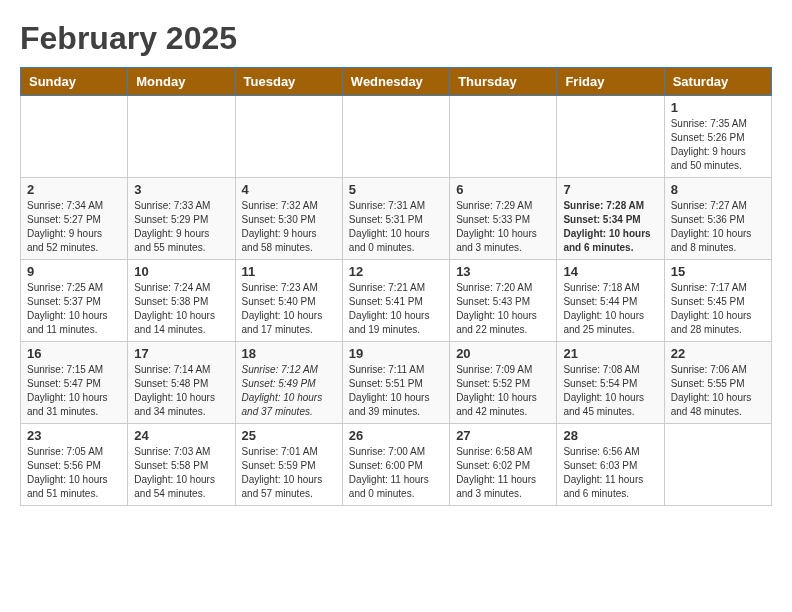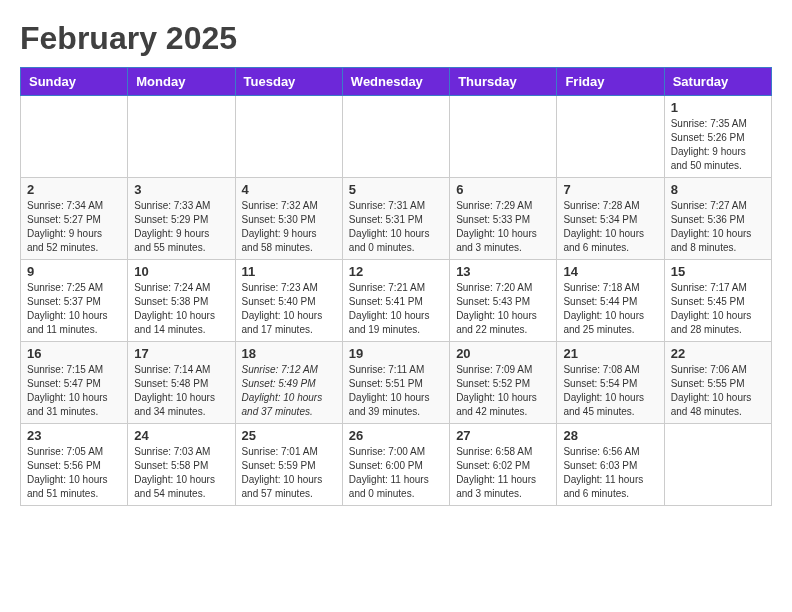--- a/index.html
+++ b/index.html
@@ -45,21 +45,21 @@
     .subtitle {
       font-size: 16px;
       color: #555;
     }
     .calendar {
       width: 100%;
       border-collapse: collapse;
       border: 1px solid #ccc;
     }
     .calendar th {
-      background-color: #6d28d9;
+      background-color: #a16207;
       color: #fff;
       font-size: 13px;
       font-weight: bold;
       padding: 6px 8px;
       text-align: left;
       border: 1px solid #3a7bc8;
     }
     .calendar td {
       border: 1px solid #ccc;
       vertical-align: top;
@@ -150,21 +150,21 @@
 Daylight: 10 hours and 0 minutes.</div>
         </td>
         <td>
           <span class="day-number">6</span>
           <div class="day-info" style="white-space: pre-line;">Sunrise: 7:29 AM
 Sunset: 5:33 PM
 Daylight: 10 hours and 3 minutes.</div>
         </td>
         <td>
           <span class="day-number">7</span>
-          <div class="day-info" style="white-space: pre-line;">Sunrise: 7:28 AM
+          <div class="day-info" style="white-space: pre-line; font-weight: bold;">Sunrise: 7:28 AM
 Sunset: 5:34 PM
 Daylight: 10 hours and 6 minutes.</div>
         </td>
         <td>
           <span class="day-number">8</span>
           <div class="day-info" style="white-space: pre-line;">Sunrise: 7:27 AM
 Sunset: 5:36 PM
 Daylight: 10 hours and 8 minutes.</div>
         </td>
       </tr>

